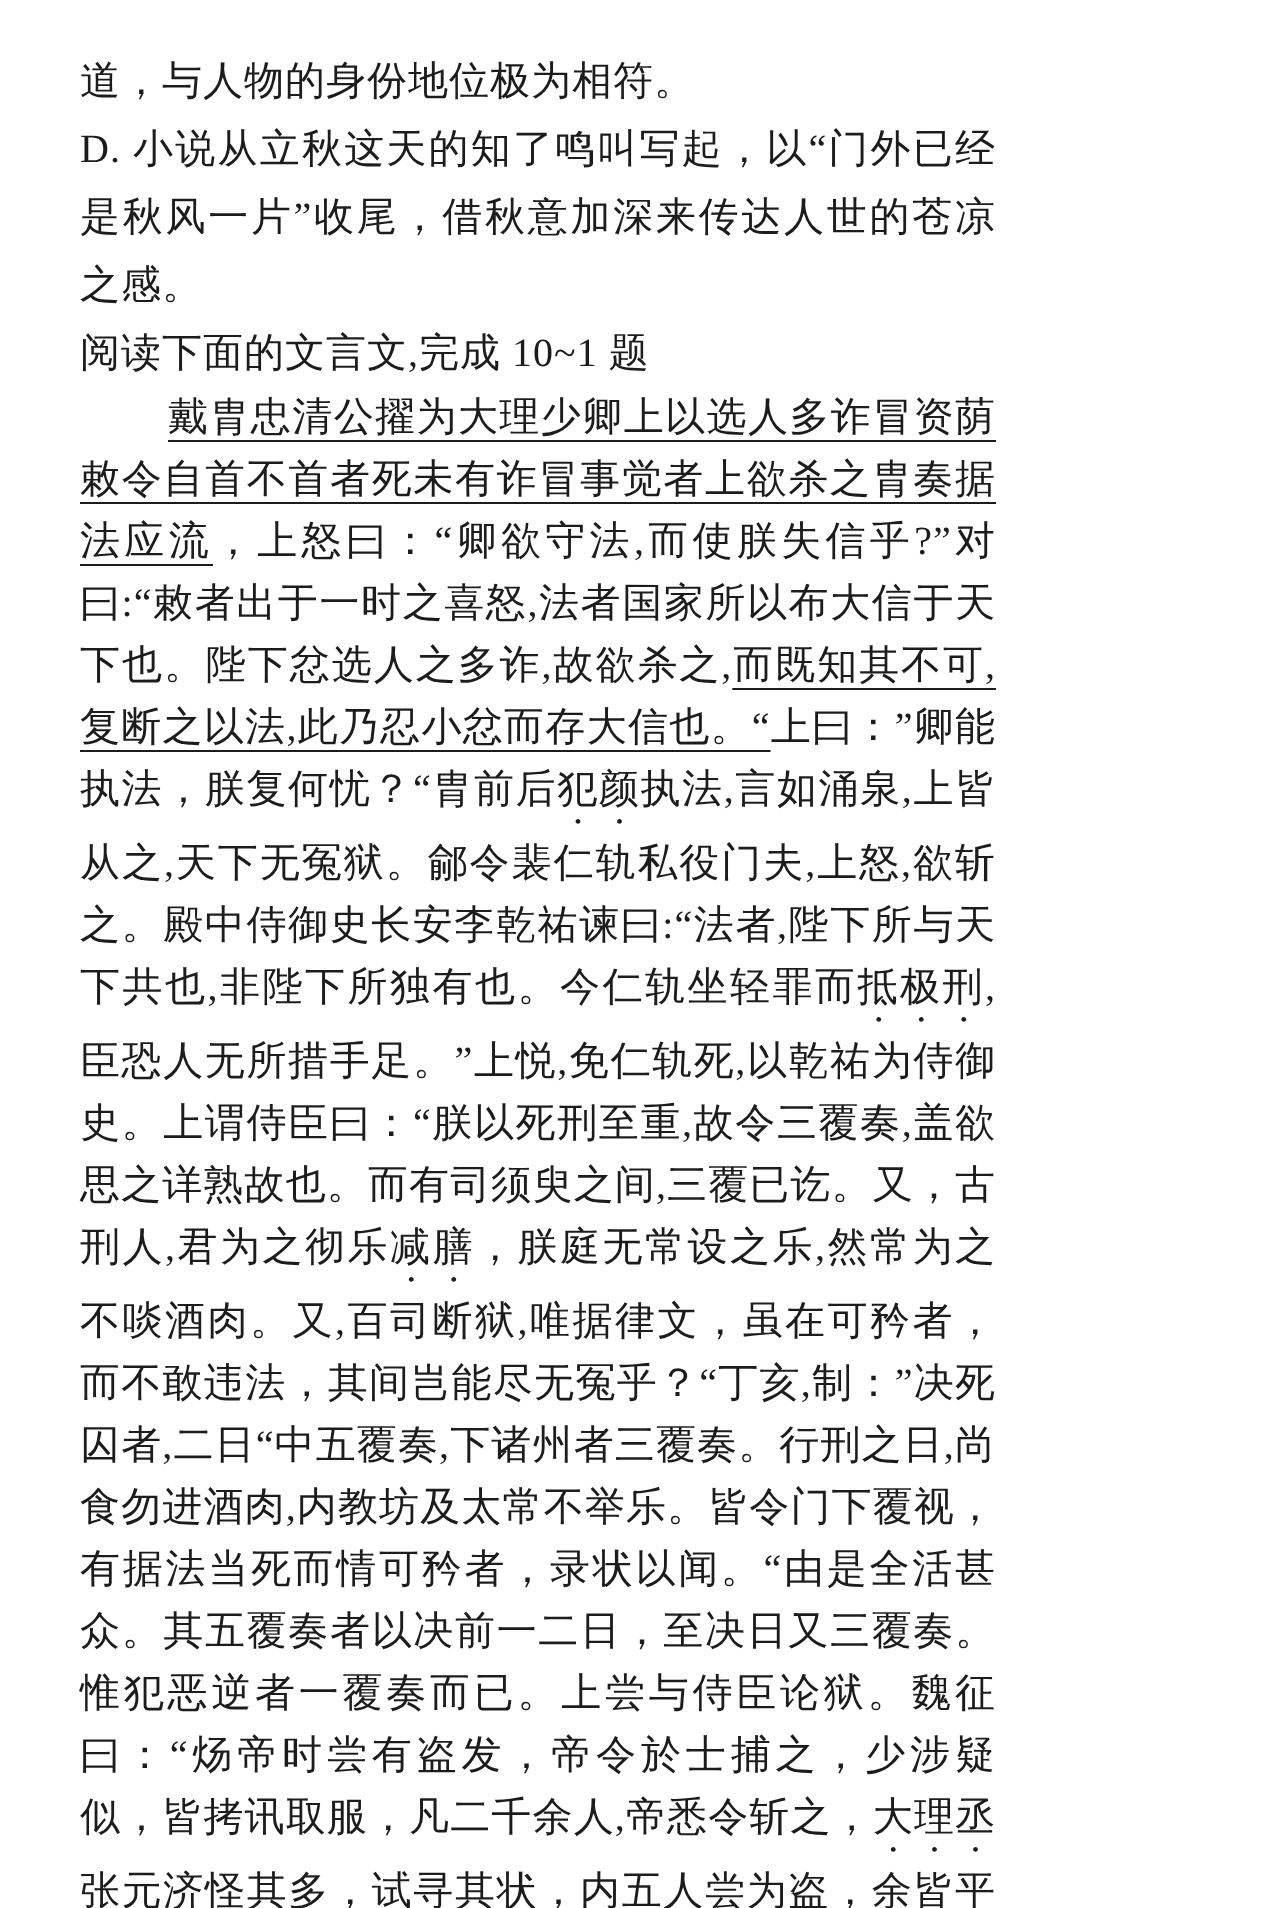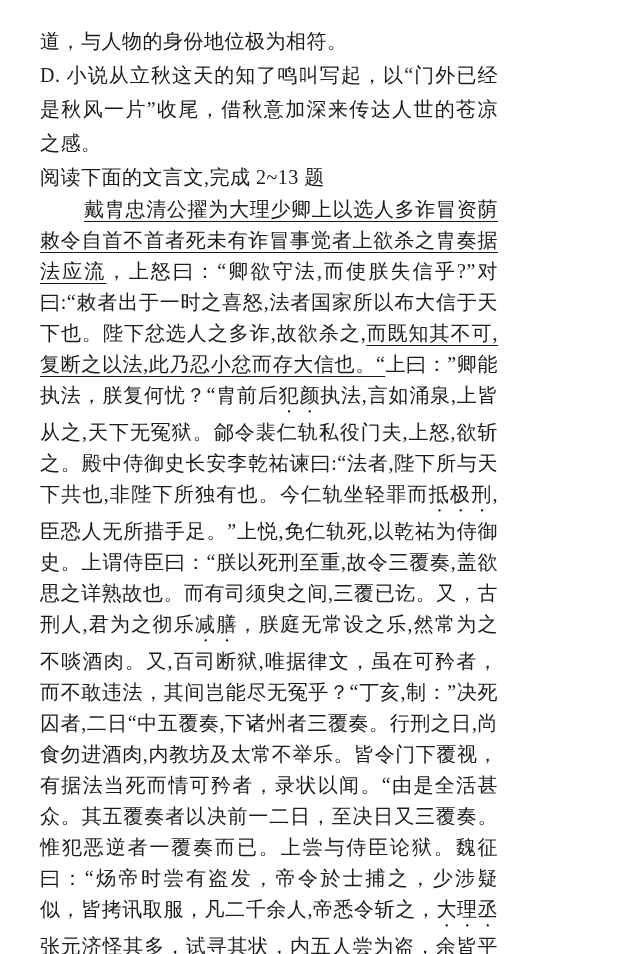--- a/index.html
+++ b/index.html
@@ -43,16 +43,16 @@
     text-emphasis-position: under right;
     margin-top: 48px;
   }
 </style>
 </head>
 <body>
 
 <div class="page">
   <p class="line">道，与人物的身份地位极为相符。</p>
   <p class="line">D. 小说从立秋这天的知了鸣叫写起，以“门外已经是秋风一片”收尾，借秋意加深来传达人世的苍凉之感。</p>
-  <p class="line intro">阅读下面的文言文,完成 2~13 题</p>
+  <p class="line intro">阅读下面的文言文,完成 10~1 题</p>
   <p class="passage"><span class="seg-underline">戴胄忠清公擢为大理少卿上以选人多诈冒资荫敕令自首不首者死未有诈冒事觉者上欲杀之胄奏据法应流</span><span class="seg-normal">，上怒曰：“卿欲守法,而使朕失信乎?”对曰:“敕者出于一时之喜怒,法者国家所以布大信于天下也。陛下忿选人之多诈,故欲杀之,</span><span class="seg-underline">而既知其不可,复断之以法,此乃忍小忿而存大信也。“</span><span class="seg-normal">上曰：”卿能执法，朕复何忧？“胄前后</span><span class="seg-dots">犯颜</span><span class="seg-normal">执法,言如涌泉,上皆从之,天下无冤狱。鄃令裴仁轨私役门夫,上怒,欲斩之。殿中侍御史长安李乾祐谏曰:“法者,陛下所与天下共也,非陛下所独有也。今仁轨坐轻罪而</span><span class="seg-dots">抵极刑</span><span class="seg-normal">,臣恐人无所措手足。”上悦,免仁轨死,以乾祐为侍御史。上谓侍臣曰：“朕以死刑至重,故令三覆奏,盖欲思之详熟故也。而有司须臾之间,三覆已讫。又，古刑人,君为之彻乐</span><span class="seg-dots">减膳</span><span class="seg-normal">，朕庭无常设之乐,然常为之不啖酒肉。又,百司断狱,唯据律文，虽在可矜者，而不敢违法，其间岂能尽无冤乎？“丁亥,制：”决死囚者,二日“中五覆奏,下诸州者三覆奏。行刑之日,尚食勿进酒肉,内教坊及太常不举乐。皆令门下覆视，有据法当死而情可矜者，录状以闻。“由是全活甚众。其五覆奏者以决前一二日，至决日又三覆奏。惟犯恶逆者一覆奏而已。上尝与侍臣论狱。魏征曰：“炀帝时尝有盗发，帝令於士捕之，少涉疑似，皆拷讯取服，凡二千余人,帝悉令斩之，</span><span class="seg-dots">大理丞</span><span class="seg-normal">张元济怪其多，试寻其状，内五人尝为盗，余皆平民。竟不敢执奏,尽杀之。” 上曰:“此岂唯炀帝无道，其臣亦不尽忠。君臣如此,何得不亡?公等宜戒之。”</span></p>
 
 </div>
 
 </body></html>

